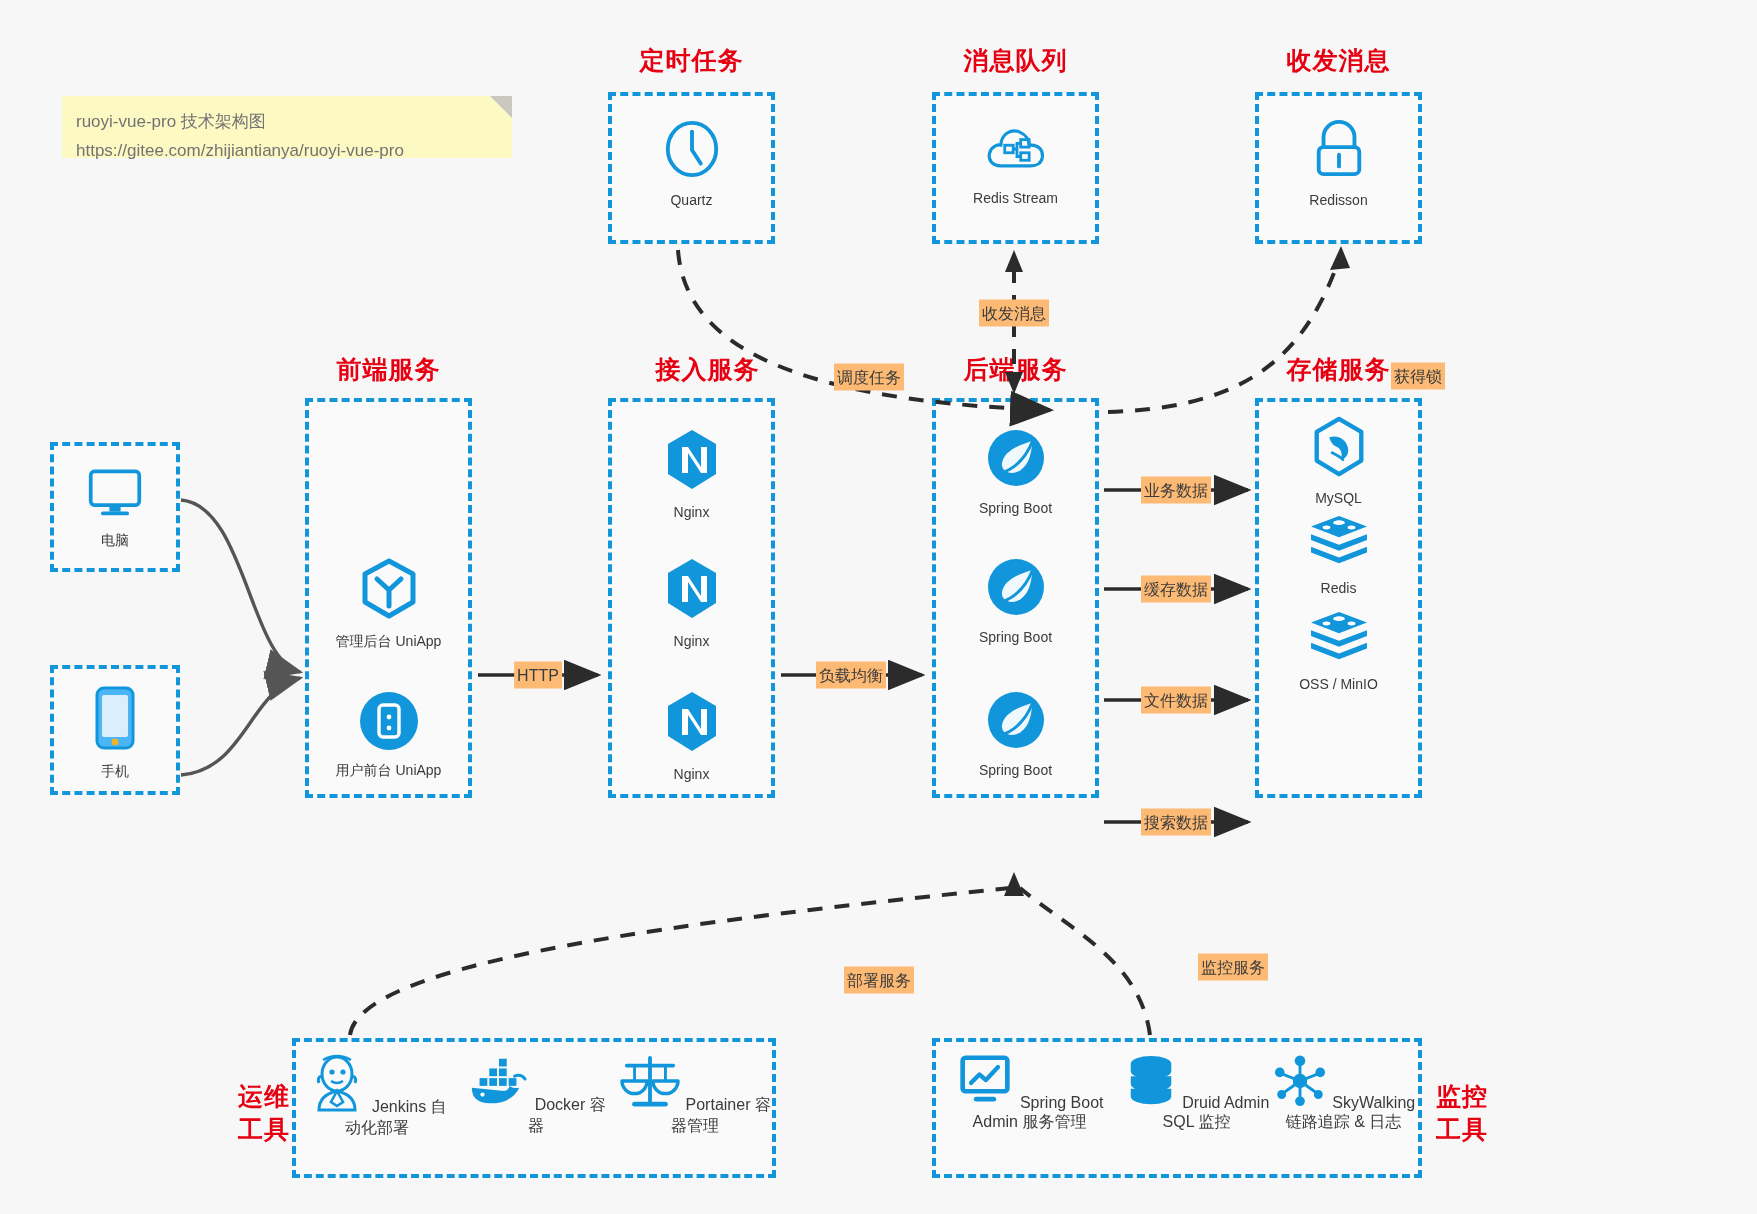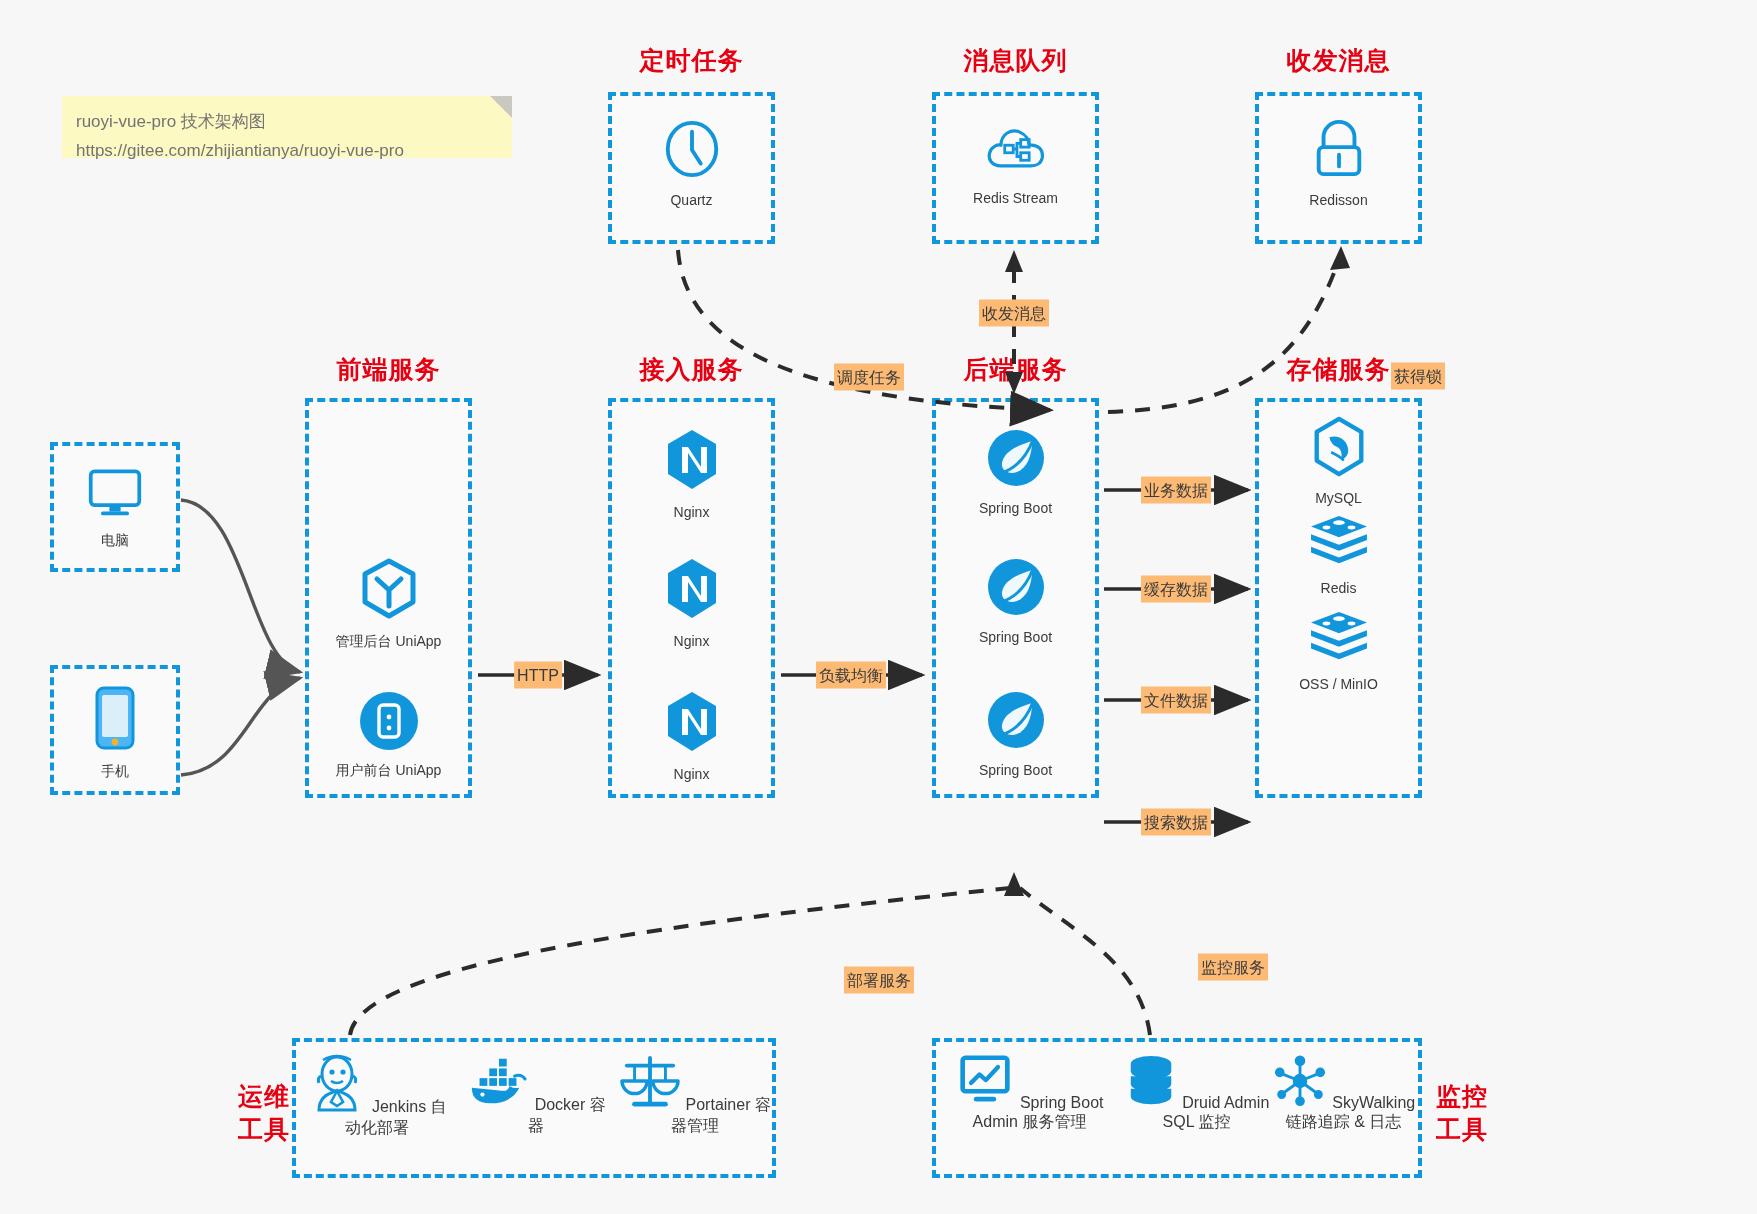--- a/index.html
+++ b/index.html
@@ -93,21 +93,21 @@
       <svg class="ic" width="58" height="62" viewBox="0 0 60 64">
         <path d="M14 30 L14 20 A16 16 0 0 1 46 20 L46 30" fill="none" stroke="#1296db" stroke-width="4"></path>
         <rect x="9" y="30" width="42" height="28" rx="5" fill="none" stroke="#1296db" stroke-width="4"></rect>
         <line x1="30" y1="38" x2="30" y2="50" stroke="#1296db" stroke-width="4" stroke-linecap="round"></line>
       </svg>
       <span class="lb">Redisson</span>
     </div>
   </div>
 
   <div class="cap" style="left:305px;top:353px;width:167px;">前端服务</div>
-  <div class="cap" style="left:608px;top:353px;width:167px;">接入服务</div>
+  <div class="cap" style="left:624px;top:353px;width:167px;">接入服务</div>
   <div class="cap" style="left:932px;top:353px;width:167px;">后端服务</div>
   <div class="cap" style="left:1255px;top:353px;width:167px;">存储服务</div>
 
   <div class="box" style="left:50px;top:442px;width:130px;height:130px;">
     <div class="node" style="top:18px;">
       <svg class="ic" width="64" height="56" viewBox="0 0 68 60">
         <rect x="8" y="8" width="52" height="36" rx="4" fill="none" stroke="#1296db" stroke-width="4"></rect>
         <rect x="28" y="44" width="12" height="7" fill="#1296db"></rect>
         <rect x="19" y="51" width="30" height="4" rx="2" fill="#1296db"></rect>
       </svg>

